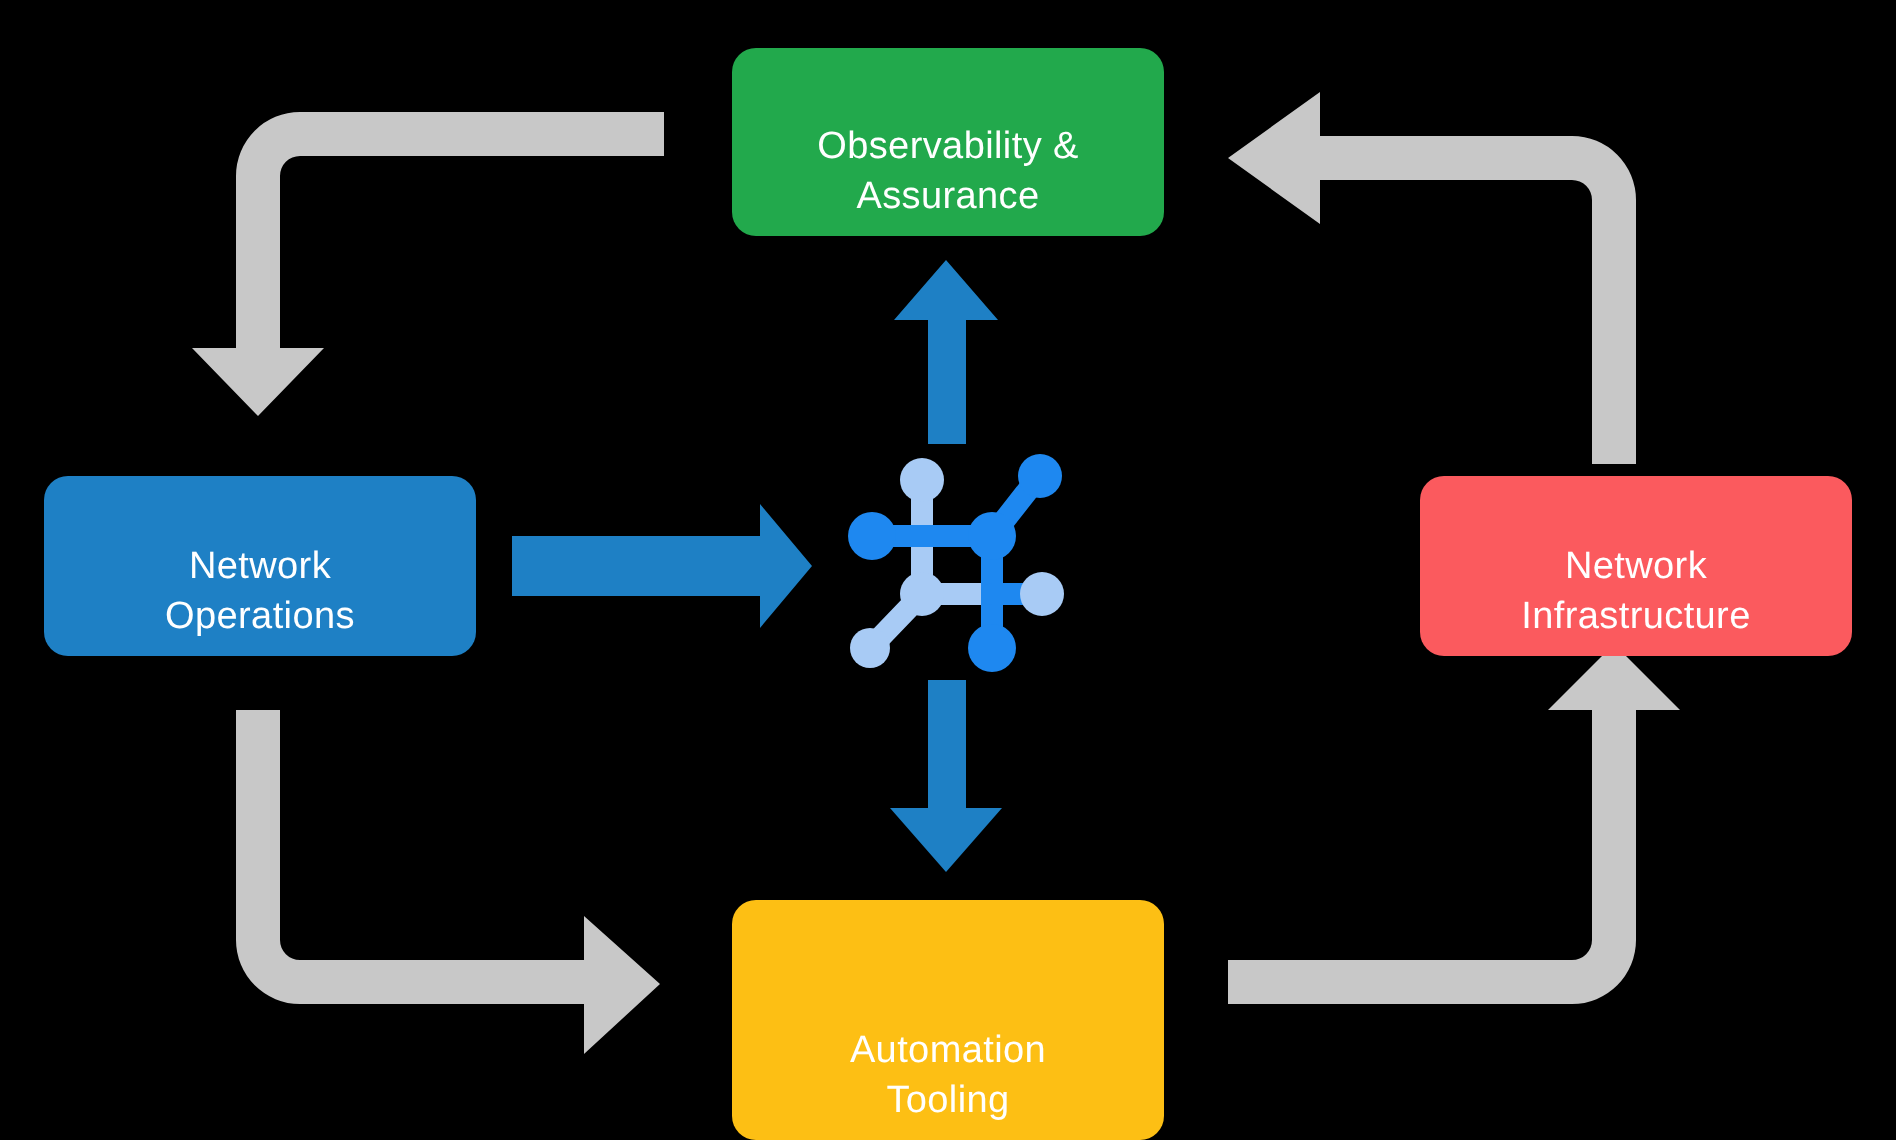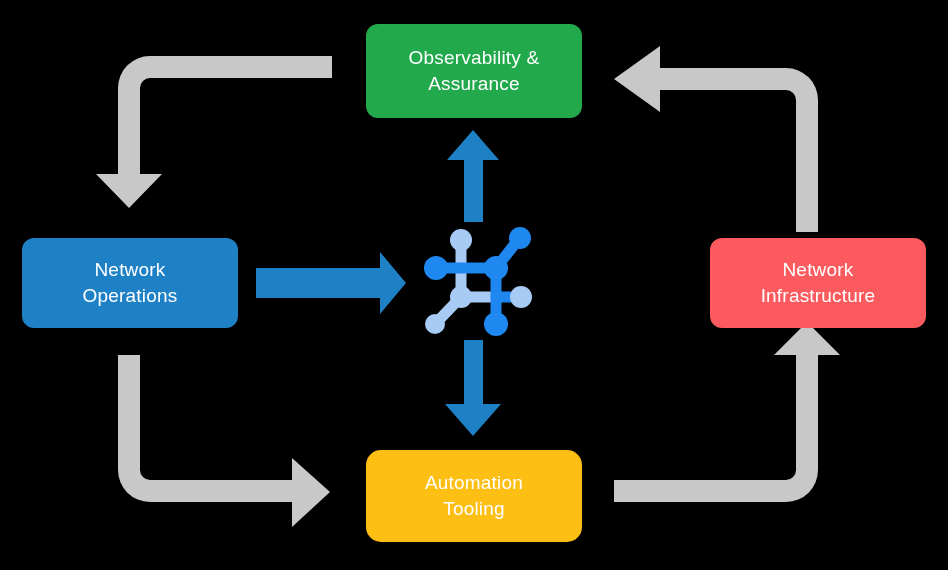--- a/index.html
+++ b/index.html
@@ -14,21 +14,21 @@
     position: relative;
     width: 948px;
     height: 570px;
     background: #000000;
     overflow: hidden;
   }
   .node-box {
     position: absolute;
     border-radius: 12px;
     display: flex;
-    align-items: center;
+    align-items: flex-end;
     justify-content: center;
     text-align: center;
     color: #ffffff;
     font-size: 19px;
     line-height: 1.35;
     font-weight: 400;
     letter-spacing: 0.2px;
     box-sizing: border-box;
     padding: 6px 10px;
     user-select: none;
@@ -39,21 +39,21 @@
   #box-observability {
     left: 366px; top: 24px; width: 216px; height: 94px;
   }
   #box-network-operations {
     left: 22px; top: 238px; width: 216px; height: 90px;
   }
   #box-network-infrastructure {
     left: 710px; top: 238px; width: 216px; height: 90px;
   }
   #box-automation-tooling {
-    left: 366px; top: 450px; width: 216px; height: 92px; border-radius: 15px;
+    left: 366px; top: 450px; width: 216px; height: 120px;
   }
   .svg-layer {
     position: absolute;
     left: 0; top: 0;
     width: 948px;
     height: 570px;
     pointer-events: none;
   }
   .svg-layer > * { pointer-events: auto; }
 </style>

